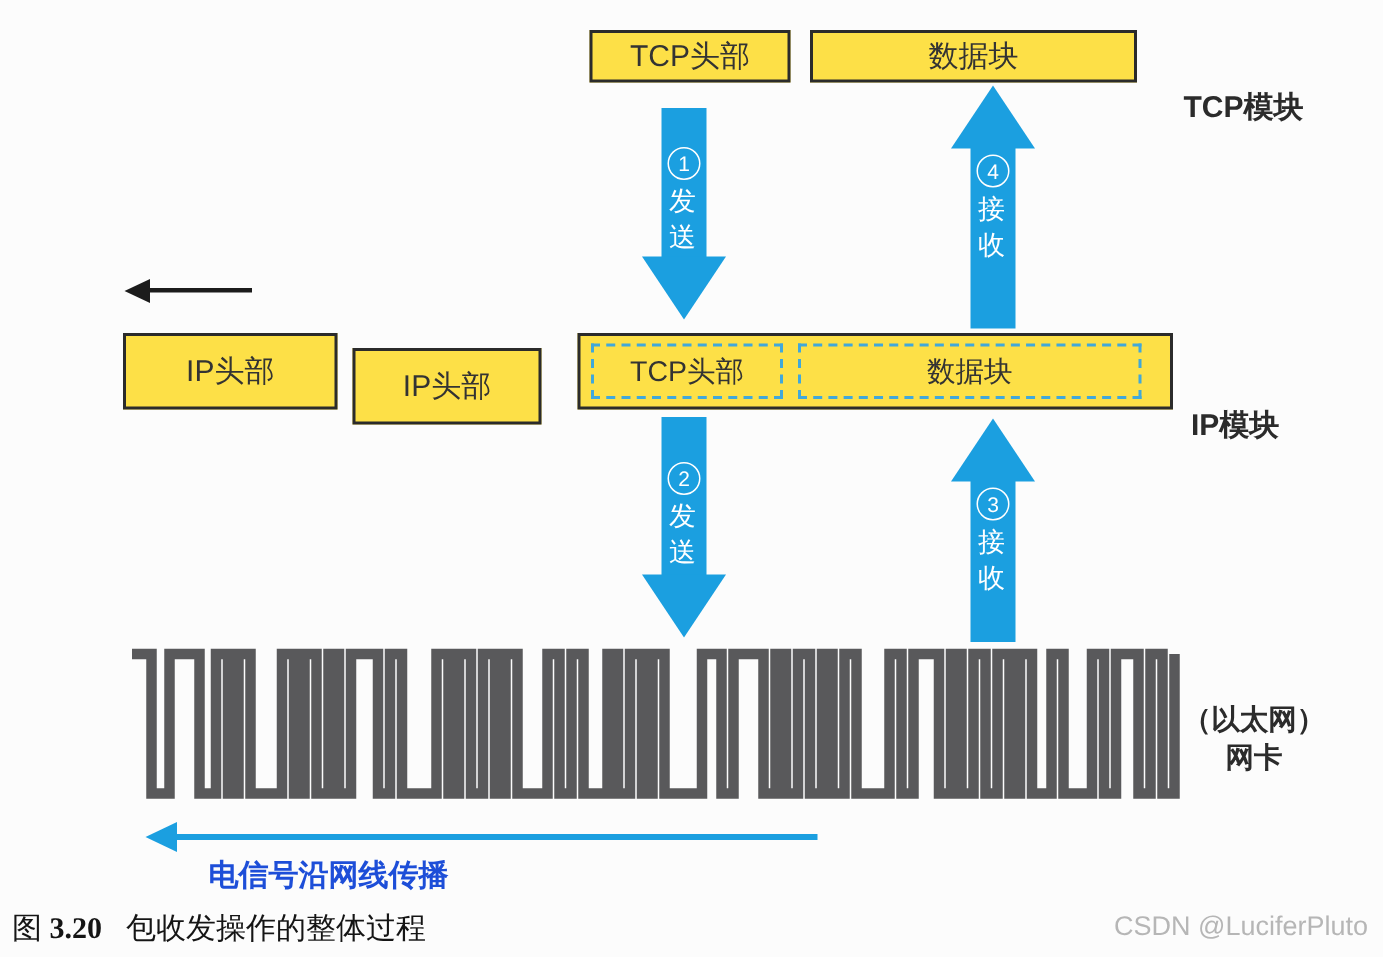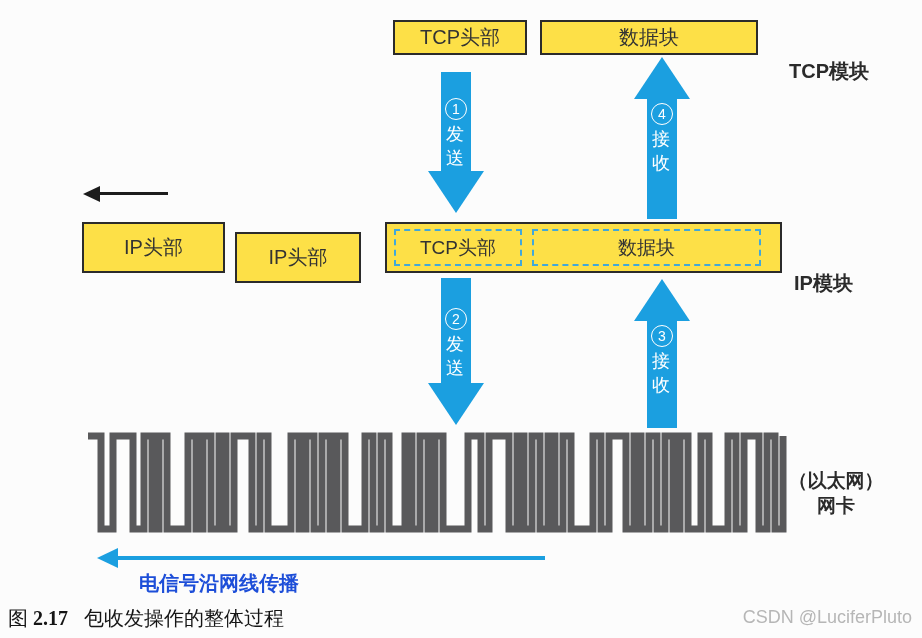--- a/index.html
+++ b/index.html
@@ -146,17 +146,17 @@
   <div class="nic-label">
     <div>（以太网）</div>
     <div>网卡</div>
   </div>
 
   <div class="tri-left-blue" style="left:97px;top:548px"></div>
   <div class="line" style="left:115px;top:556px;width:430px;height:4px;background:var(--arrow-blue)"></div>
   <div class="plain-label" style="left:139px;top:570px;font-weight:700;color:#1d4ed8">电信号沿网线传播</div>
 
   <div class="caption">
-    <span class="fig">图</span><span class="num">2.17</span><span>包收发操作的整体过程</span>
+    <span class="fig">图</span><span class="num">3.20</span><span>包收发操作的整体过程</span>
   </div>
   <div class="watermark">CSDN @LuciferPluto</div>
 
 </div>
 
 </body></html>

